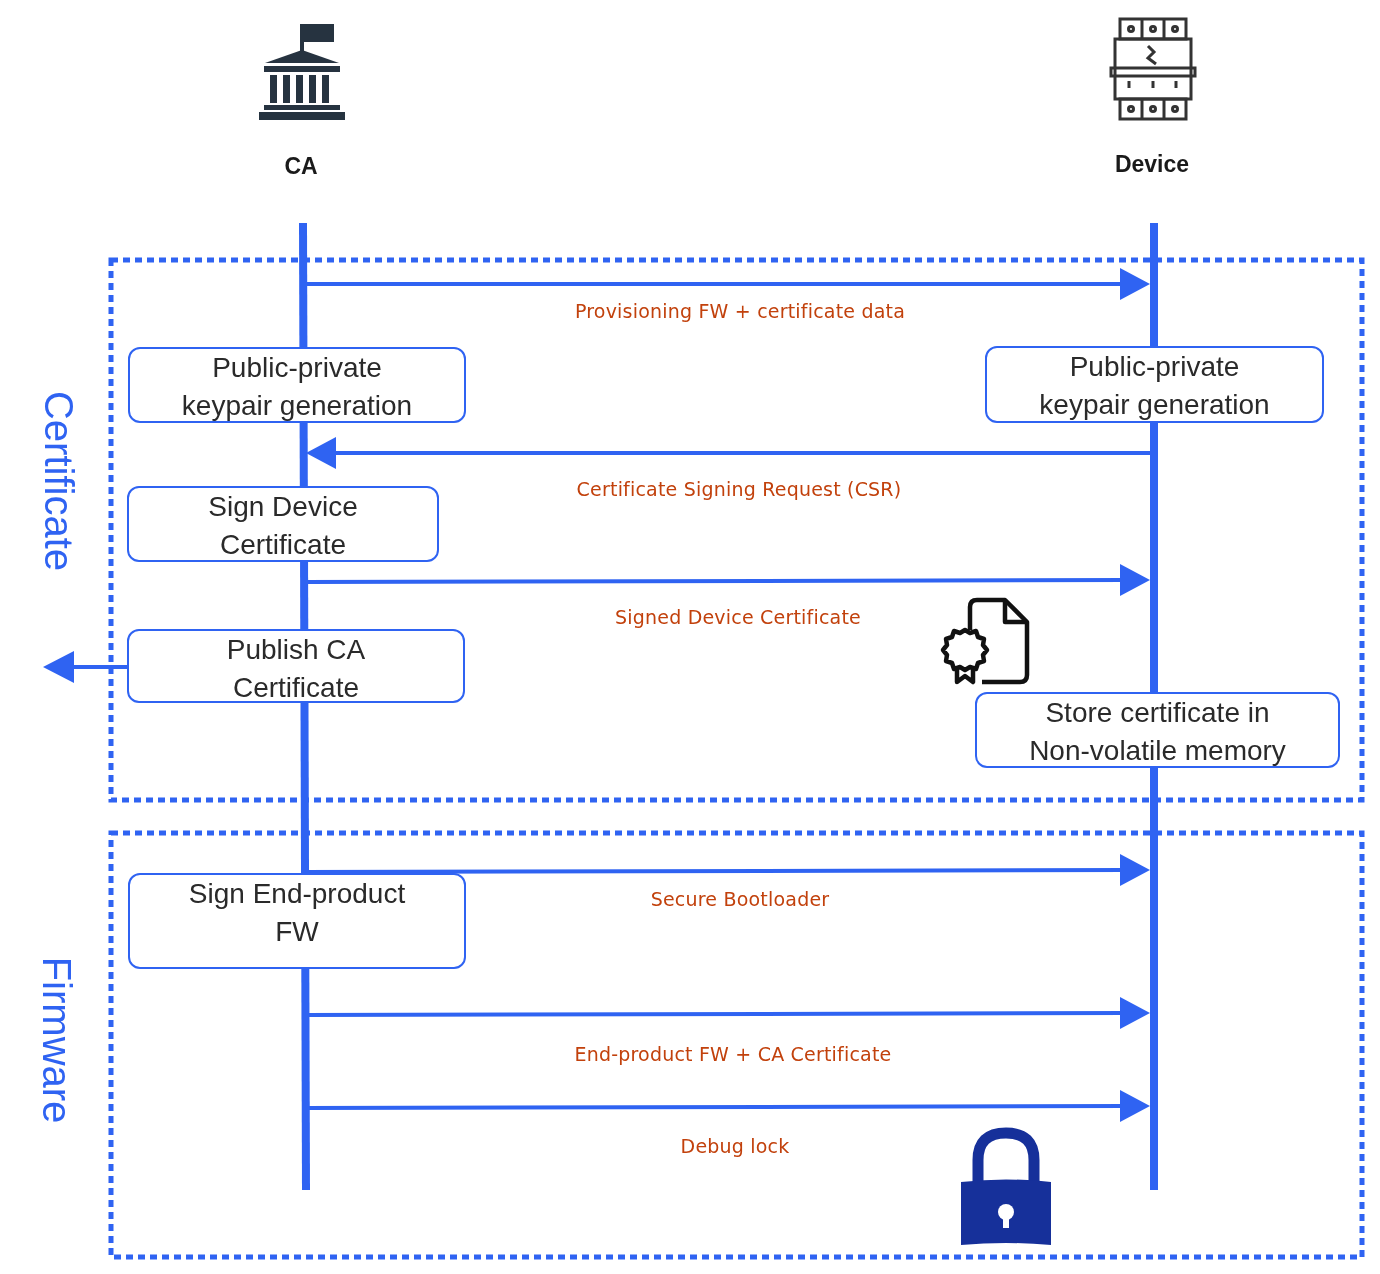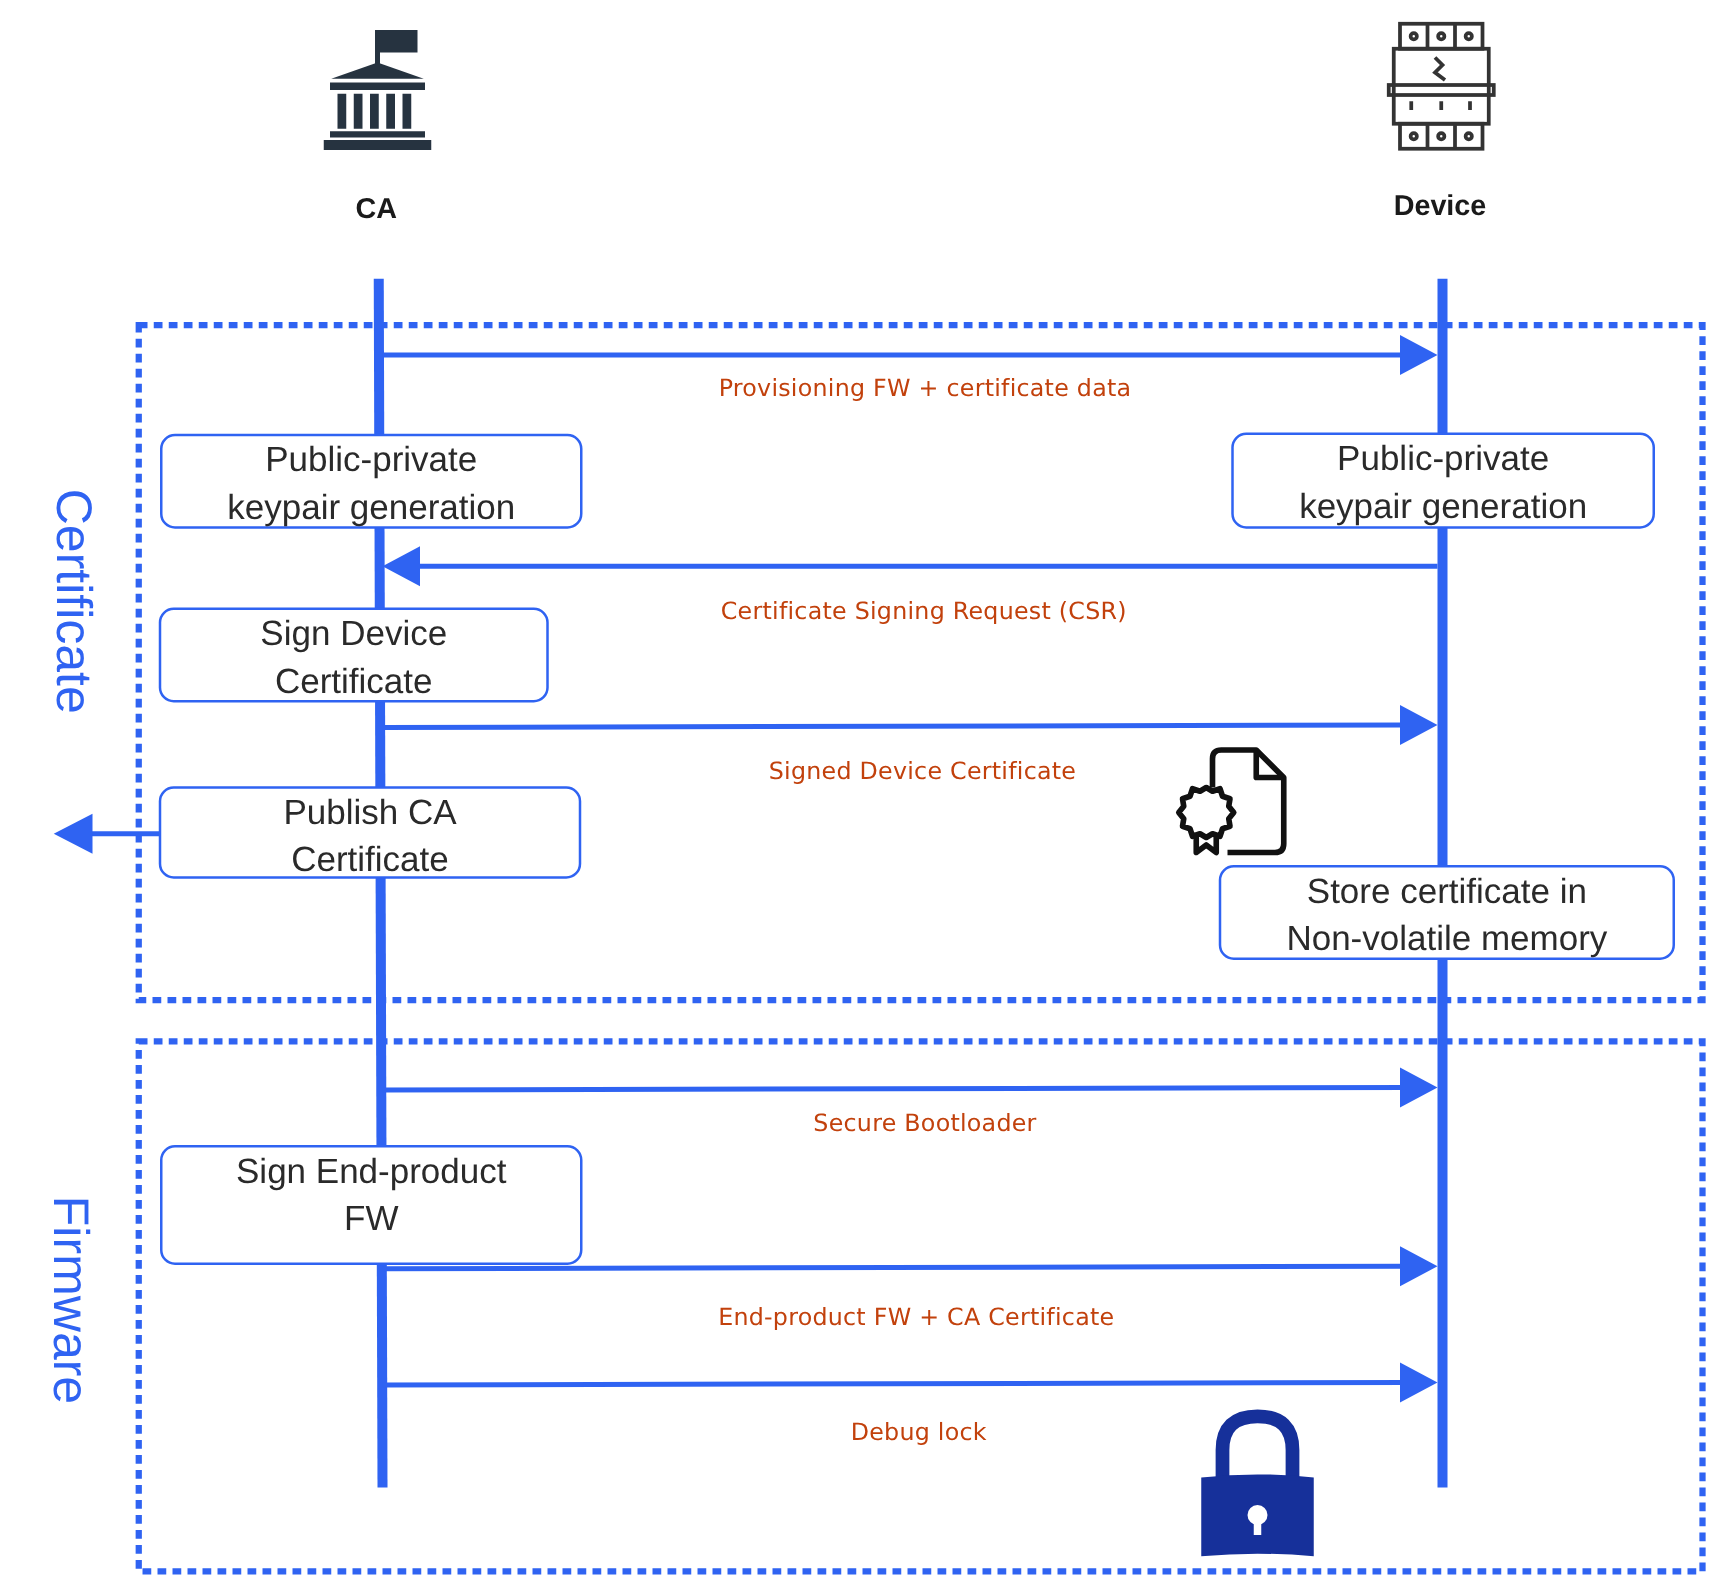--- a/index.html
+++ b/index.html
@@ -169,18 +169,18 @@
 Certificate</span>
   </div>
   <div class="step-box" style="left:127px; top:629px; width:338px; height:74px;">
     <span>Publish CA
 Certificate</span>
   </div>
   <div class="step-box" style="left:975px; top:692px; width:365px; height:76px;">
     <span>Store certificate in
 Non-volatile memory</span>
   </div>
-  <div class="step-box" style="left:128px; top:916px; width:338px; height:96px;">
+  <div class="step-box" style="left:128px; top:873px; width:338px; height:96px;">
     <span>Sign End-product
 FW</span>
   </div>
 
 </div>
 
 </body></html>

